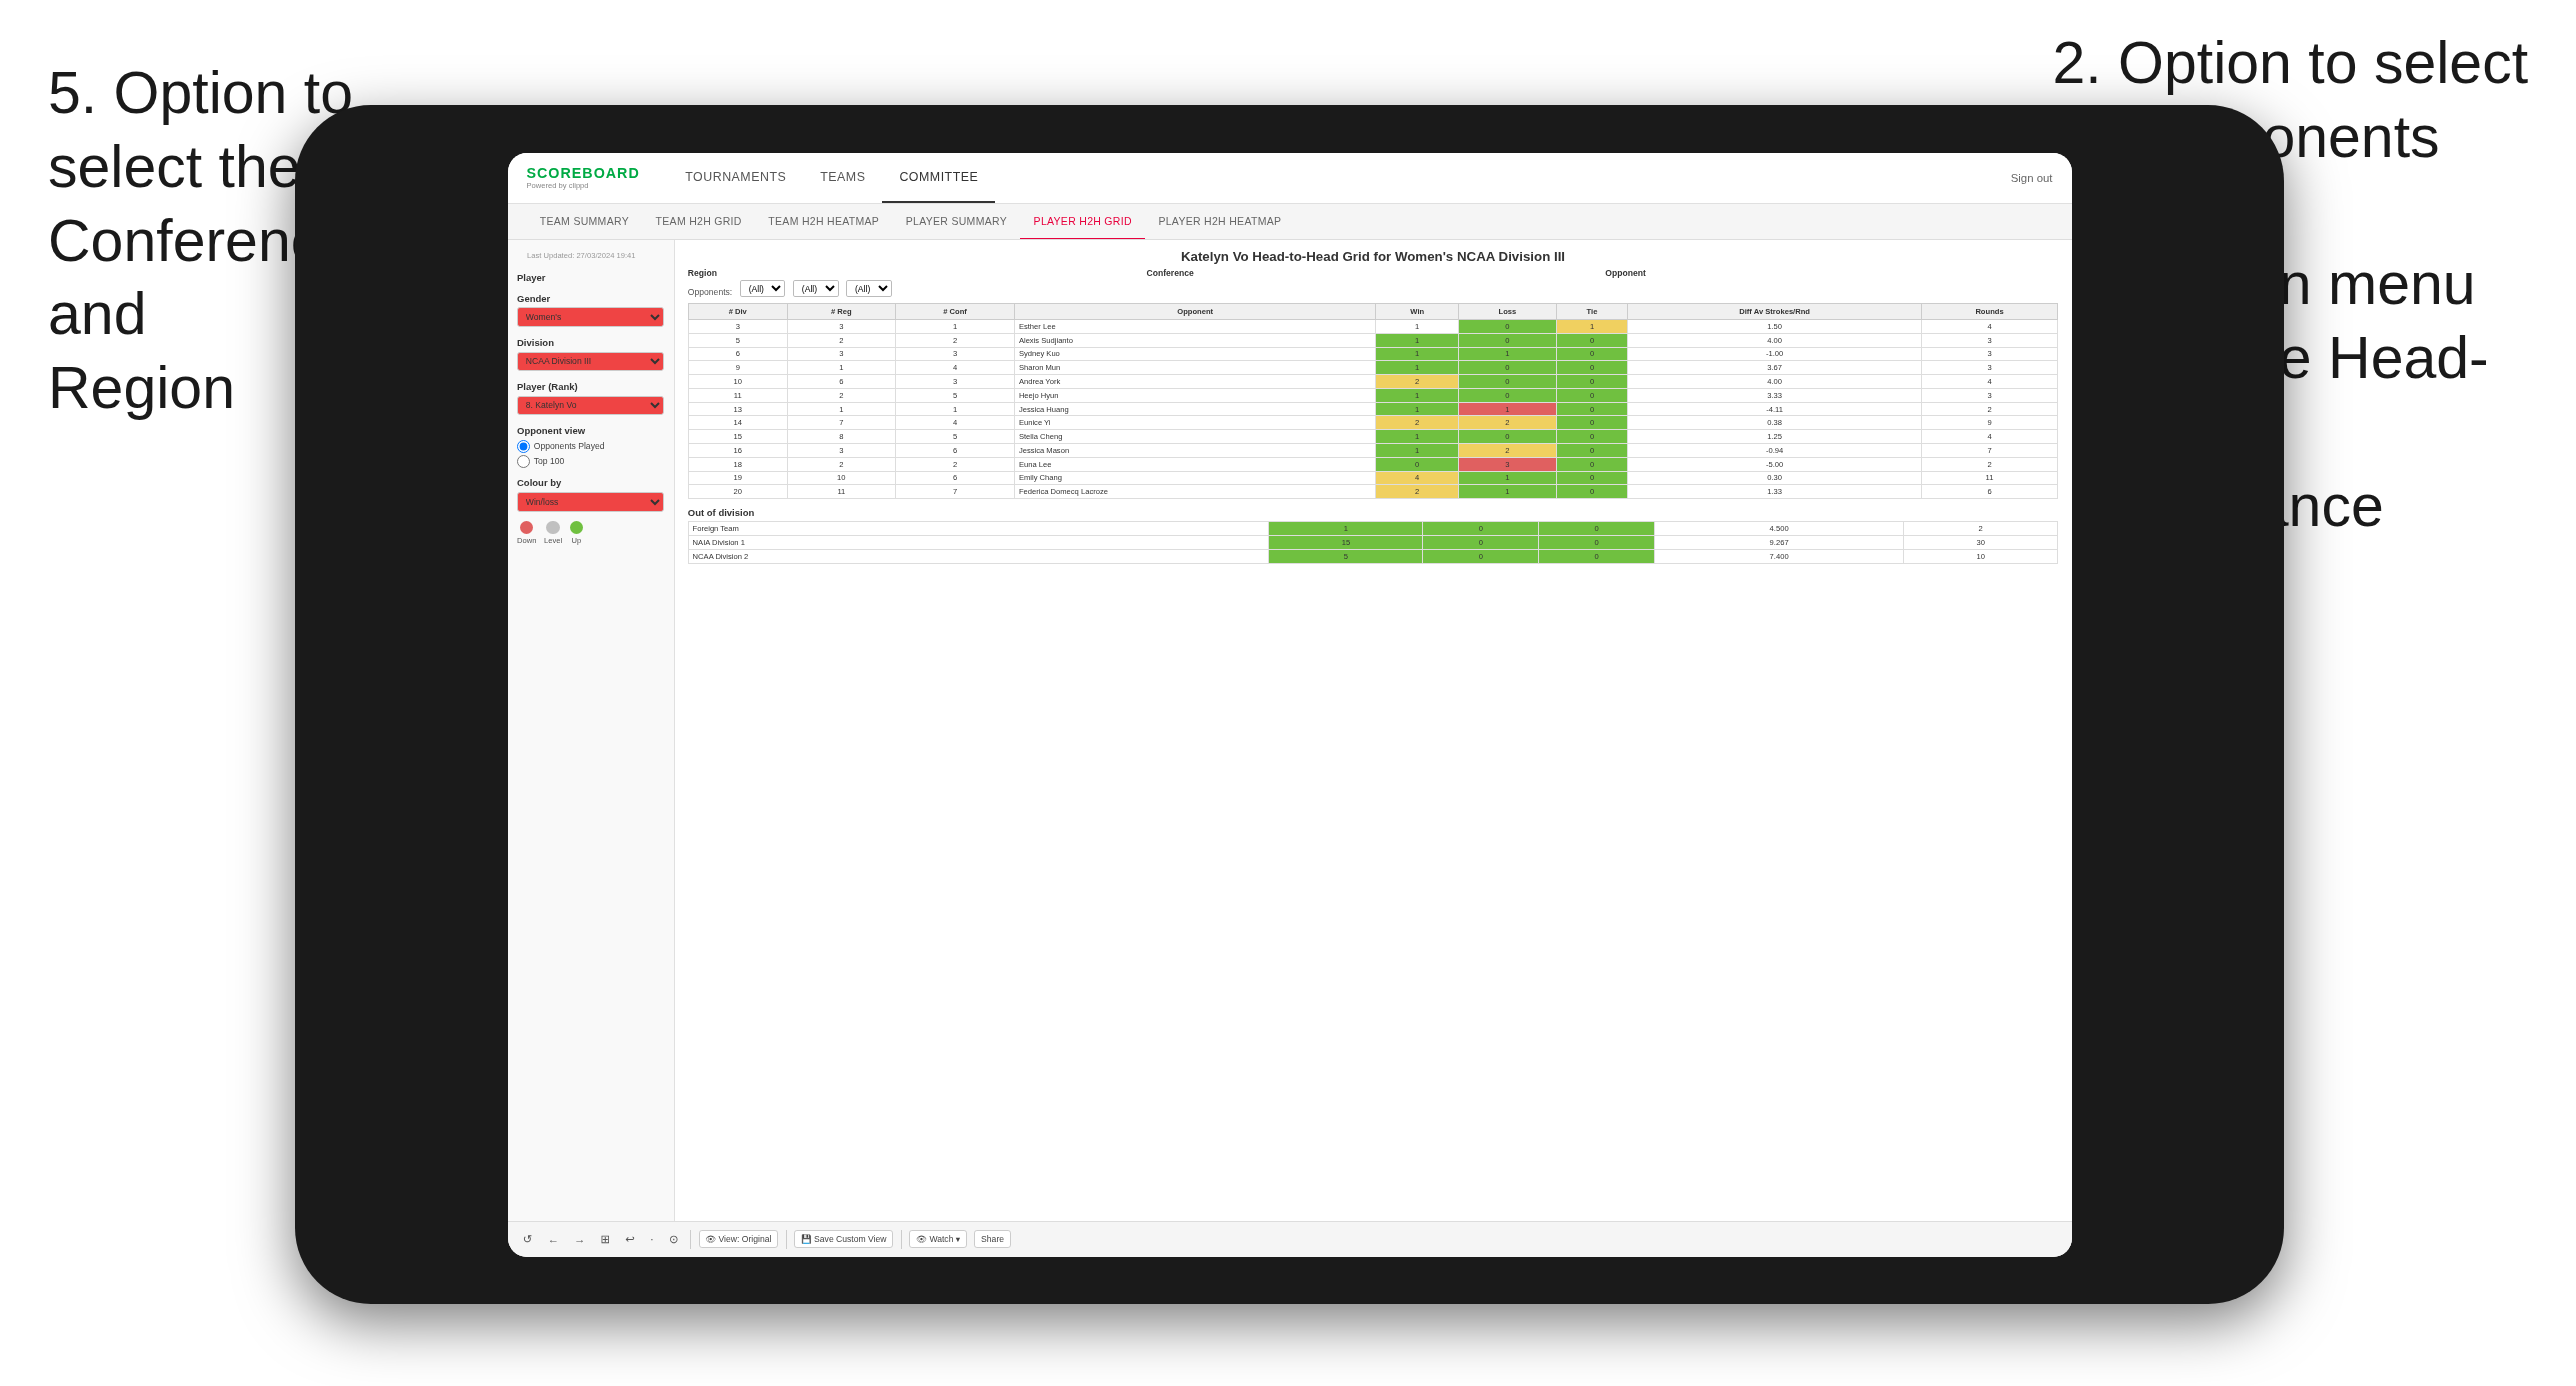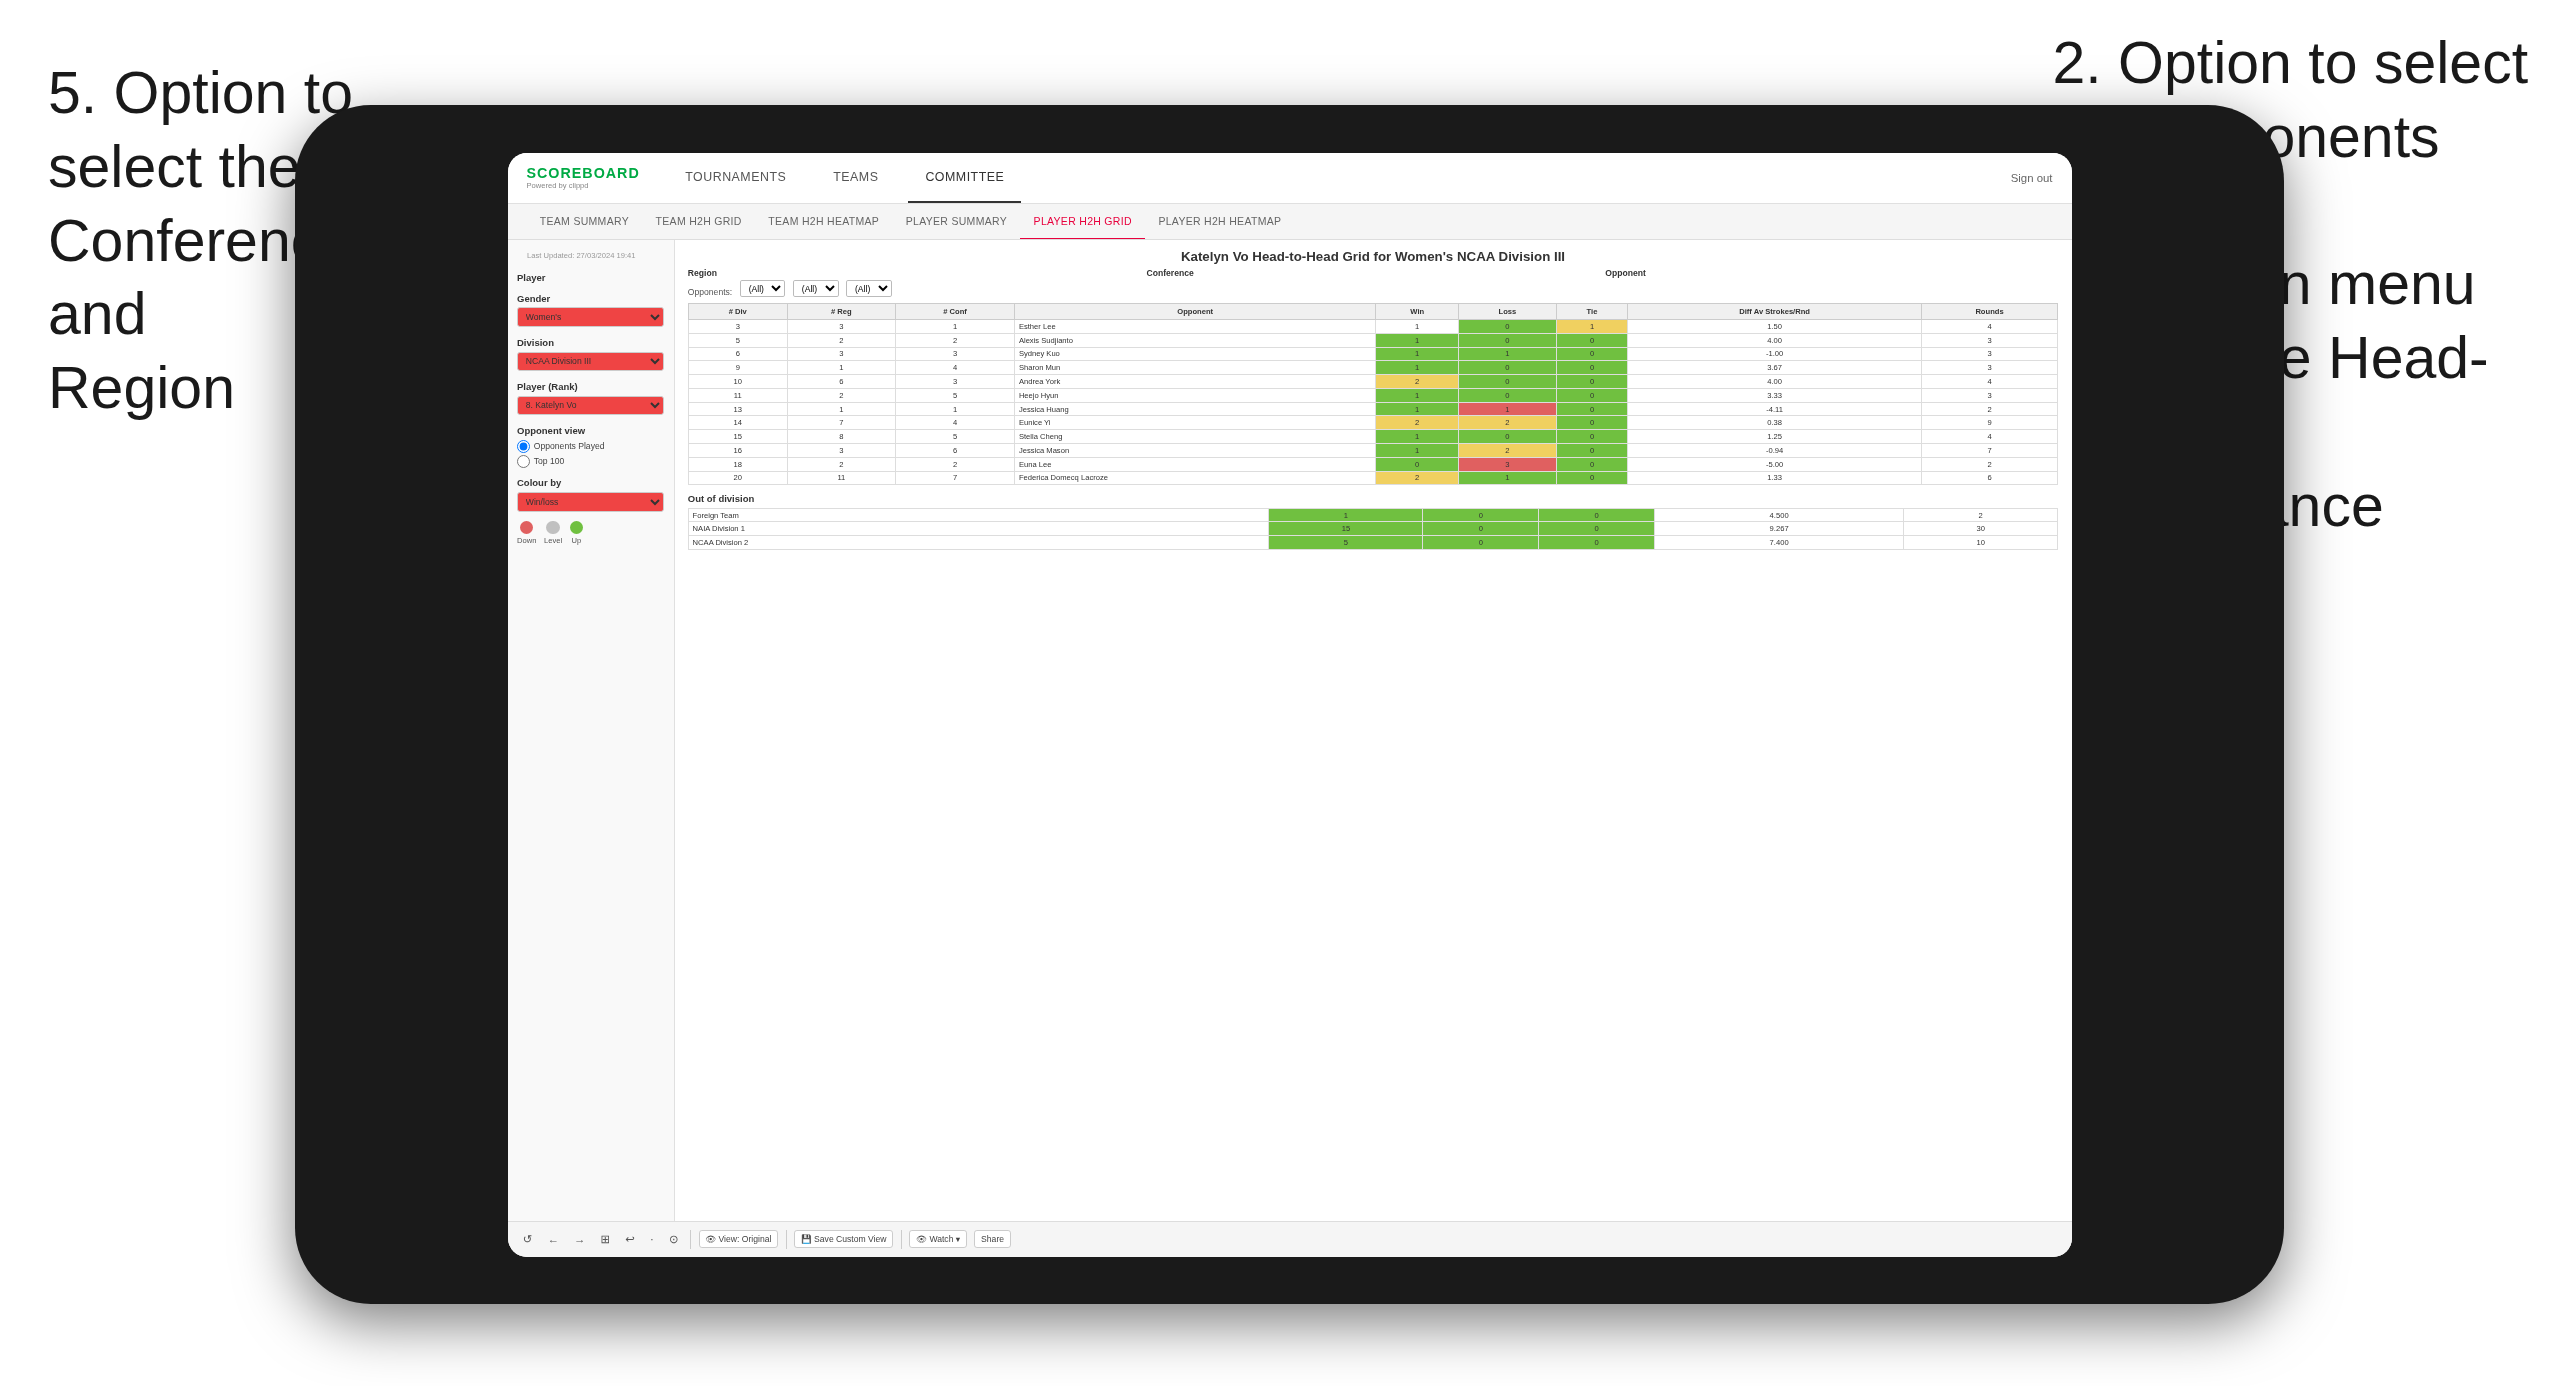--- a/index.html
+++ b/index.html
@@ -85,21 +85,21 @@
       letter-spacing: 1px;
     }
 
     .logo-sub {
       font-size: 7.6px;
       color: #888;
     }
 
     .nav-items {
       display: flex;
-      gap: 13px;
+      gap: 0;
       flex: 1;
     }
 
     .nav-item {
       padding: 0 17px;
       height: 51px;
       display: flex;
       align-items: center;
       font-size: 12.4px;
       color: #555;
@@ -682,20 +682,31 @@
     <td>2</td>
     <td>2</td>
     <td class="name-cell">Euna Lee</td>
     <td class="cell-green">0</td>
     <td class="cell-red">3</td>
     <td class="cell-green">0</td>
     <td>-5.00</td>
     <td>2</td>
   </tr>
               <tr>
+    <td>19</td>
+    <td>10</td>
+    <td>6</td>
+    <td class="name-cell">Emily Chang</td>
+    <td class="cell-yellow">4</td>
+    <td class="cell-green">1</td>
+    <td class="cell-green">0</td>
+    <td>0.30</td>
+    <td>11</td>
+  </tr>
+              <tr>
     <td>20</td>
     <td>11</td>
     <td>7</td>
     <td class="name-cell">Federica Domecq Lacroze</td>
     <td class="cell-yellow">2</td>
     <td class="cell-green">1</td>
     <td class="cell-green">0</td>
     <td>1.33</td>
     <td>6</td>
   </tr>

